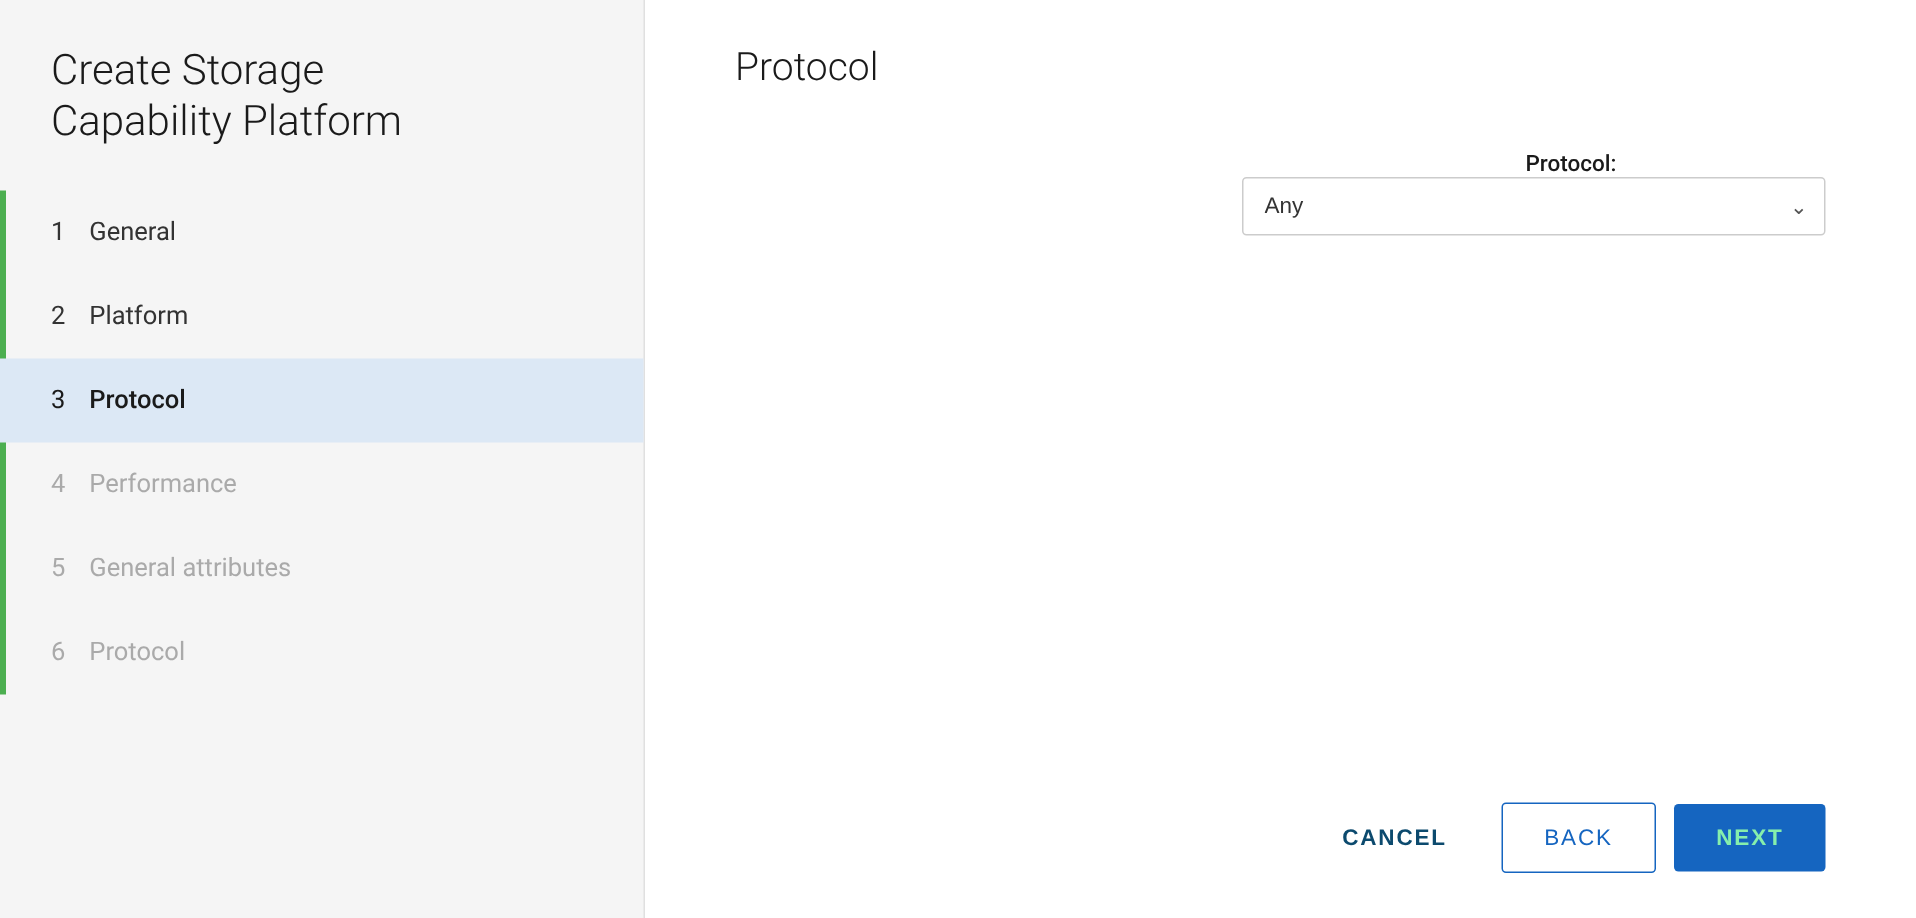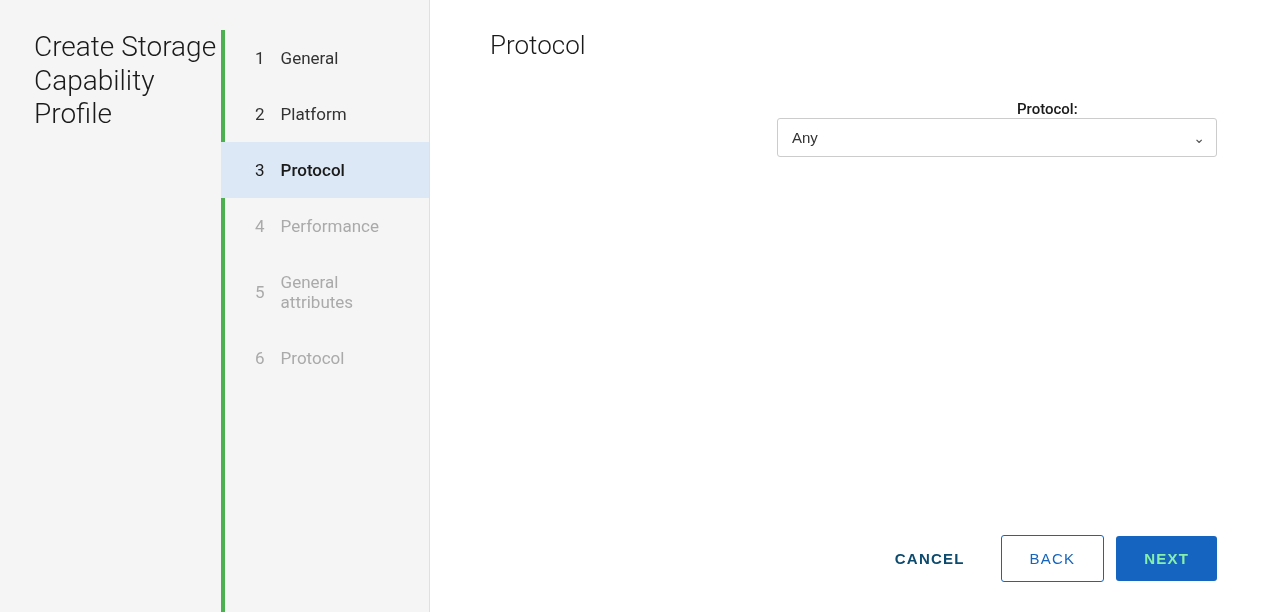--- a/index.html
+++ b/index.html
@@ -16,21 +16,21 @@
       display: flex;
       overflow: hidden;
     }
 
     .sidebar {
       width: 430px;
       min-width: 430px;
       background: #f5f5f5;
       border-right: 1px solid #e0e0e0;
       display: flex;
-      flex-direction: row;
+      flex-direction: column;
       padding: 30px 0 0 0;
       height: 612px;
     }
 
     .sidebar-title {
       font-size: 28px;
       font-weight: 300;
       color: #1a1a1a;
       line-height: 1.2;
       padding: 0 0 30px 34px;
@@ -103,21 +103,21 @@
     .form-label {
       font-size: 15px;
       font-weight: 500;
       color: #1a1a1a;
       width: 200px;
       min-width: 200px;
     }
 
     .form-select-wrapper {
       position: relative;
-      width: 440px;
+      width: 389px;
     }
 
     .form-select {
       width: 100%;
       appearance: none;
       -webkit-appearance: none;
       border: 1px solid #ccc;
       border-radius: 3px;
       padding: 10px 40px 10px 14px;
       font-size: 15px;
@@ -183,21 +183,21 @@
       border-radius: 3px;
       text-transform: uppercase;
     }
   </style>
 </head>
 <body>
 
 <div class="sidebar">
   <div class="sidebar-title">
     <span>Create Storage</span><br>
-    <span>Capability Profile</span>
+    <span>Capability Platform</span>
   </div>
 
   <div class="nav-items">
     <div class="left-bar"></div>
 
     <div class="nav-item">
       <span class="step-num">1</span>
       <span>General</span>
     </div>
 

